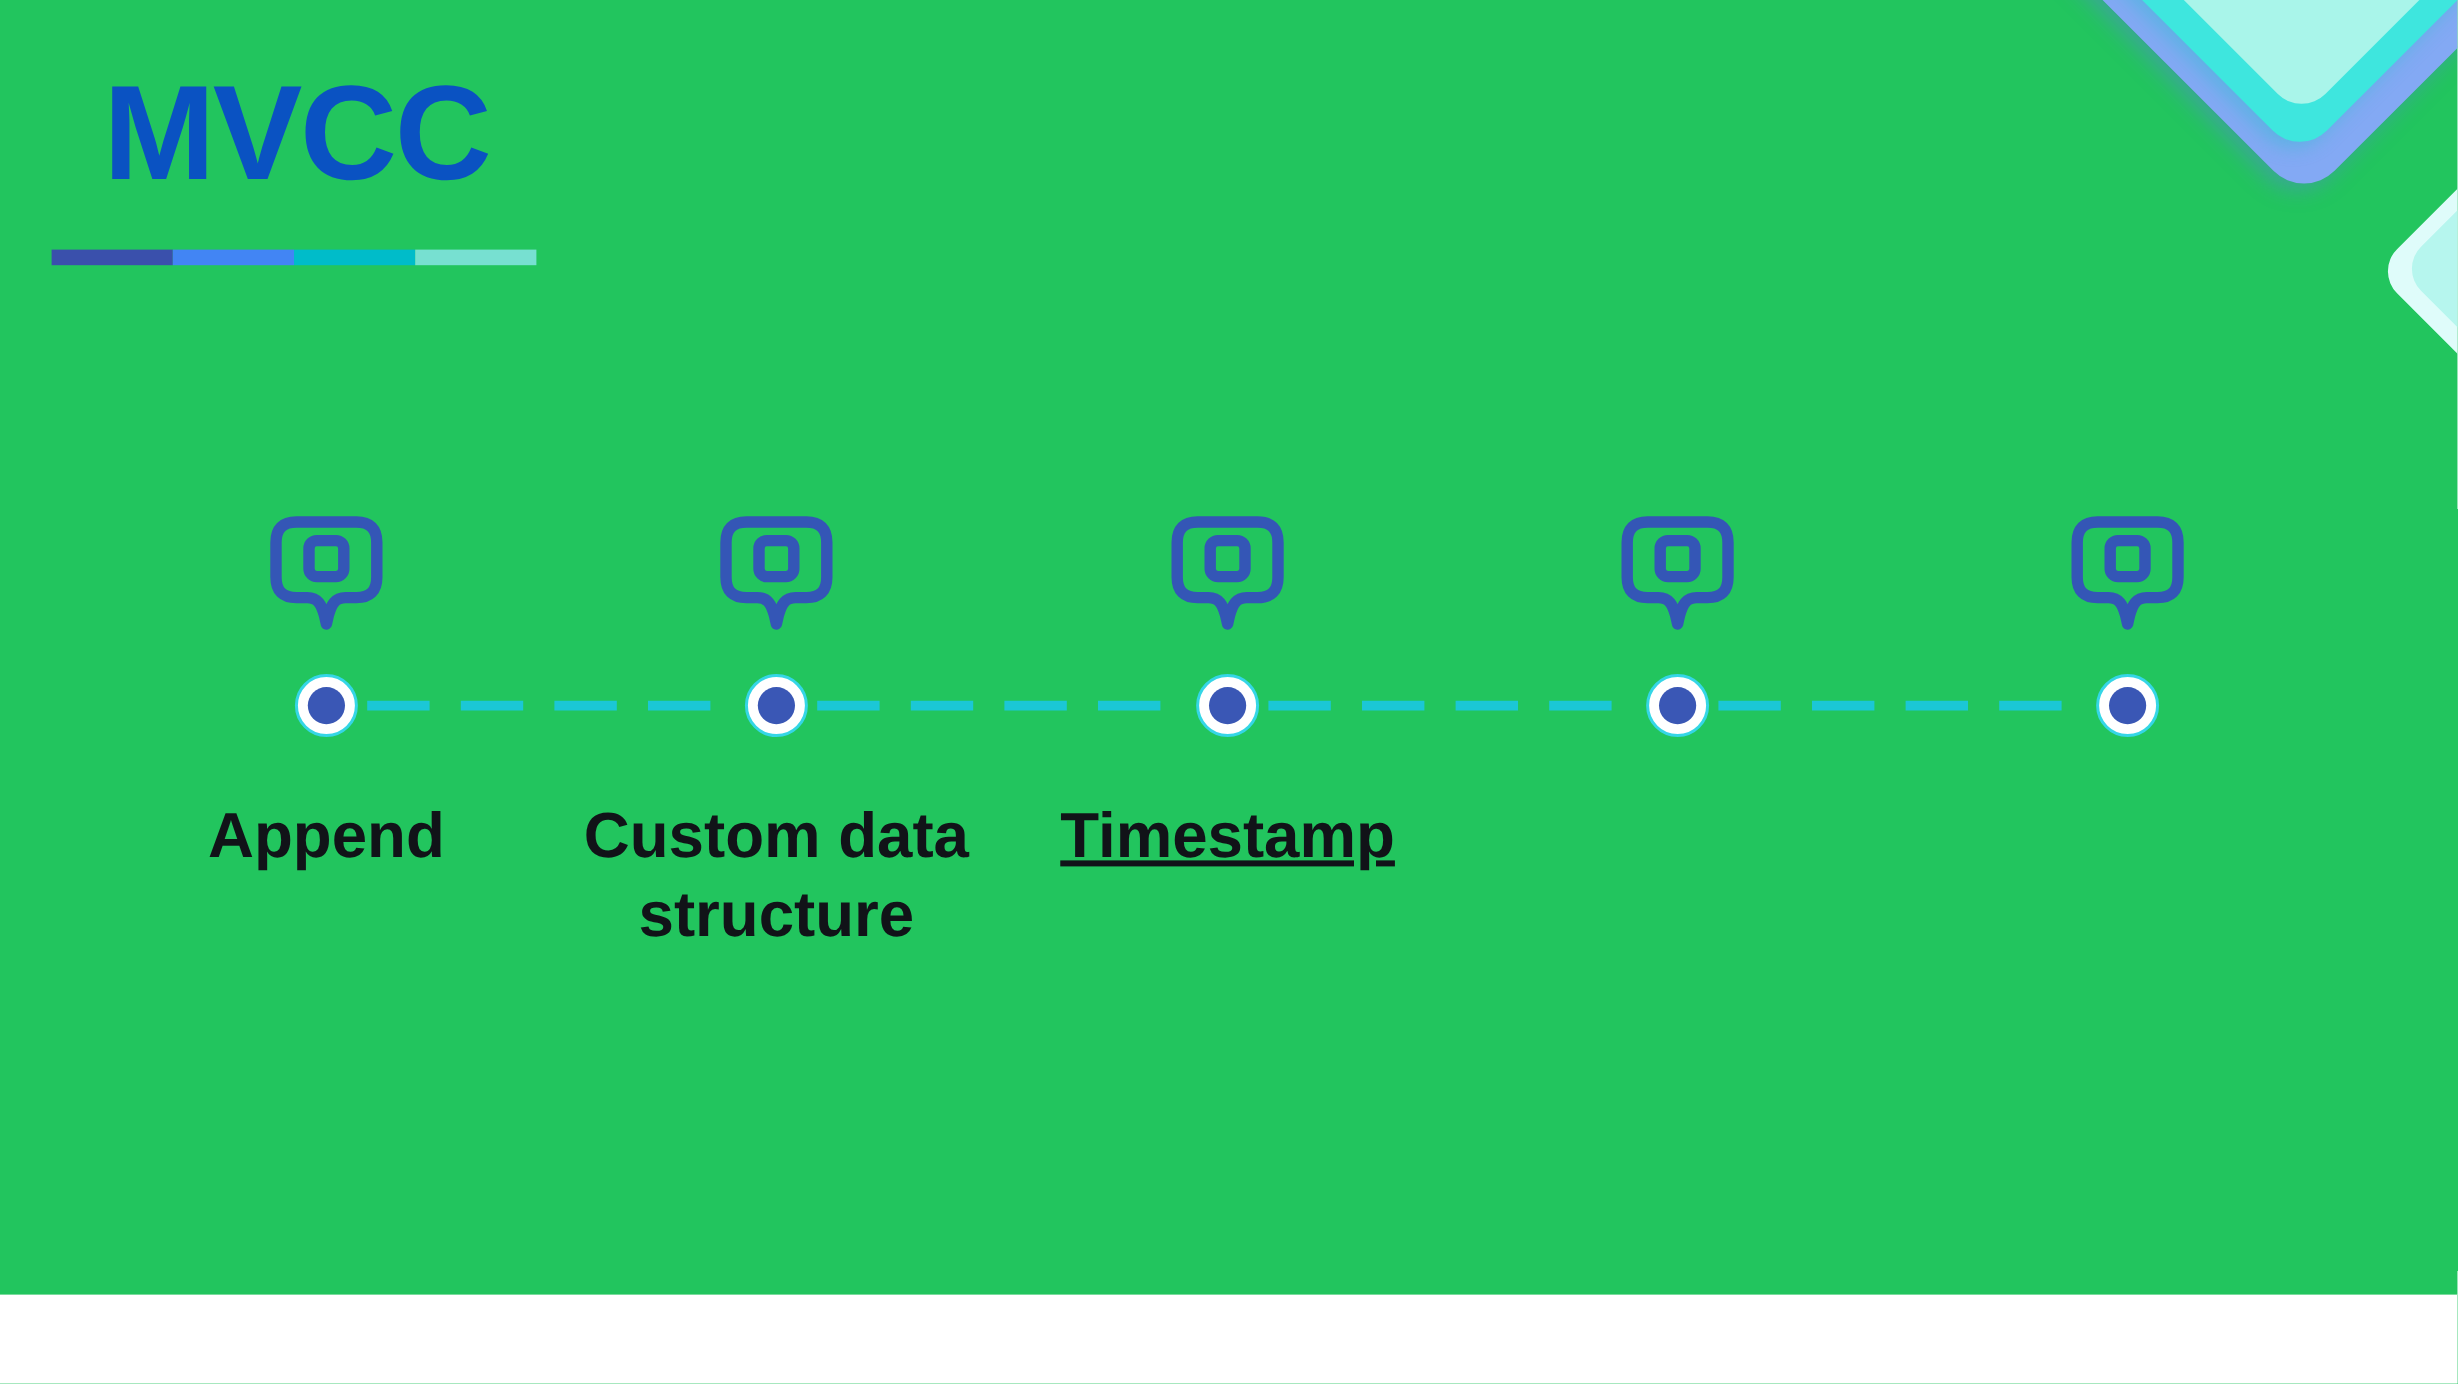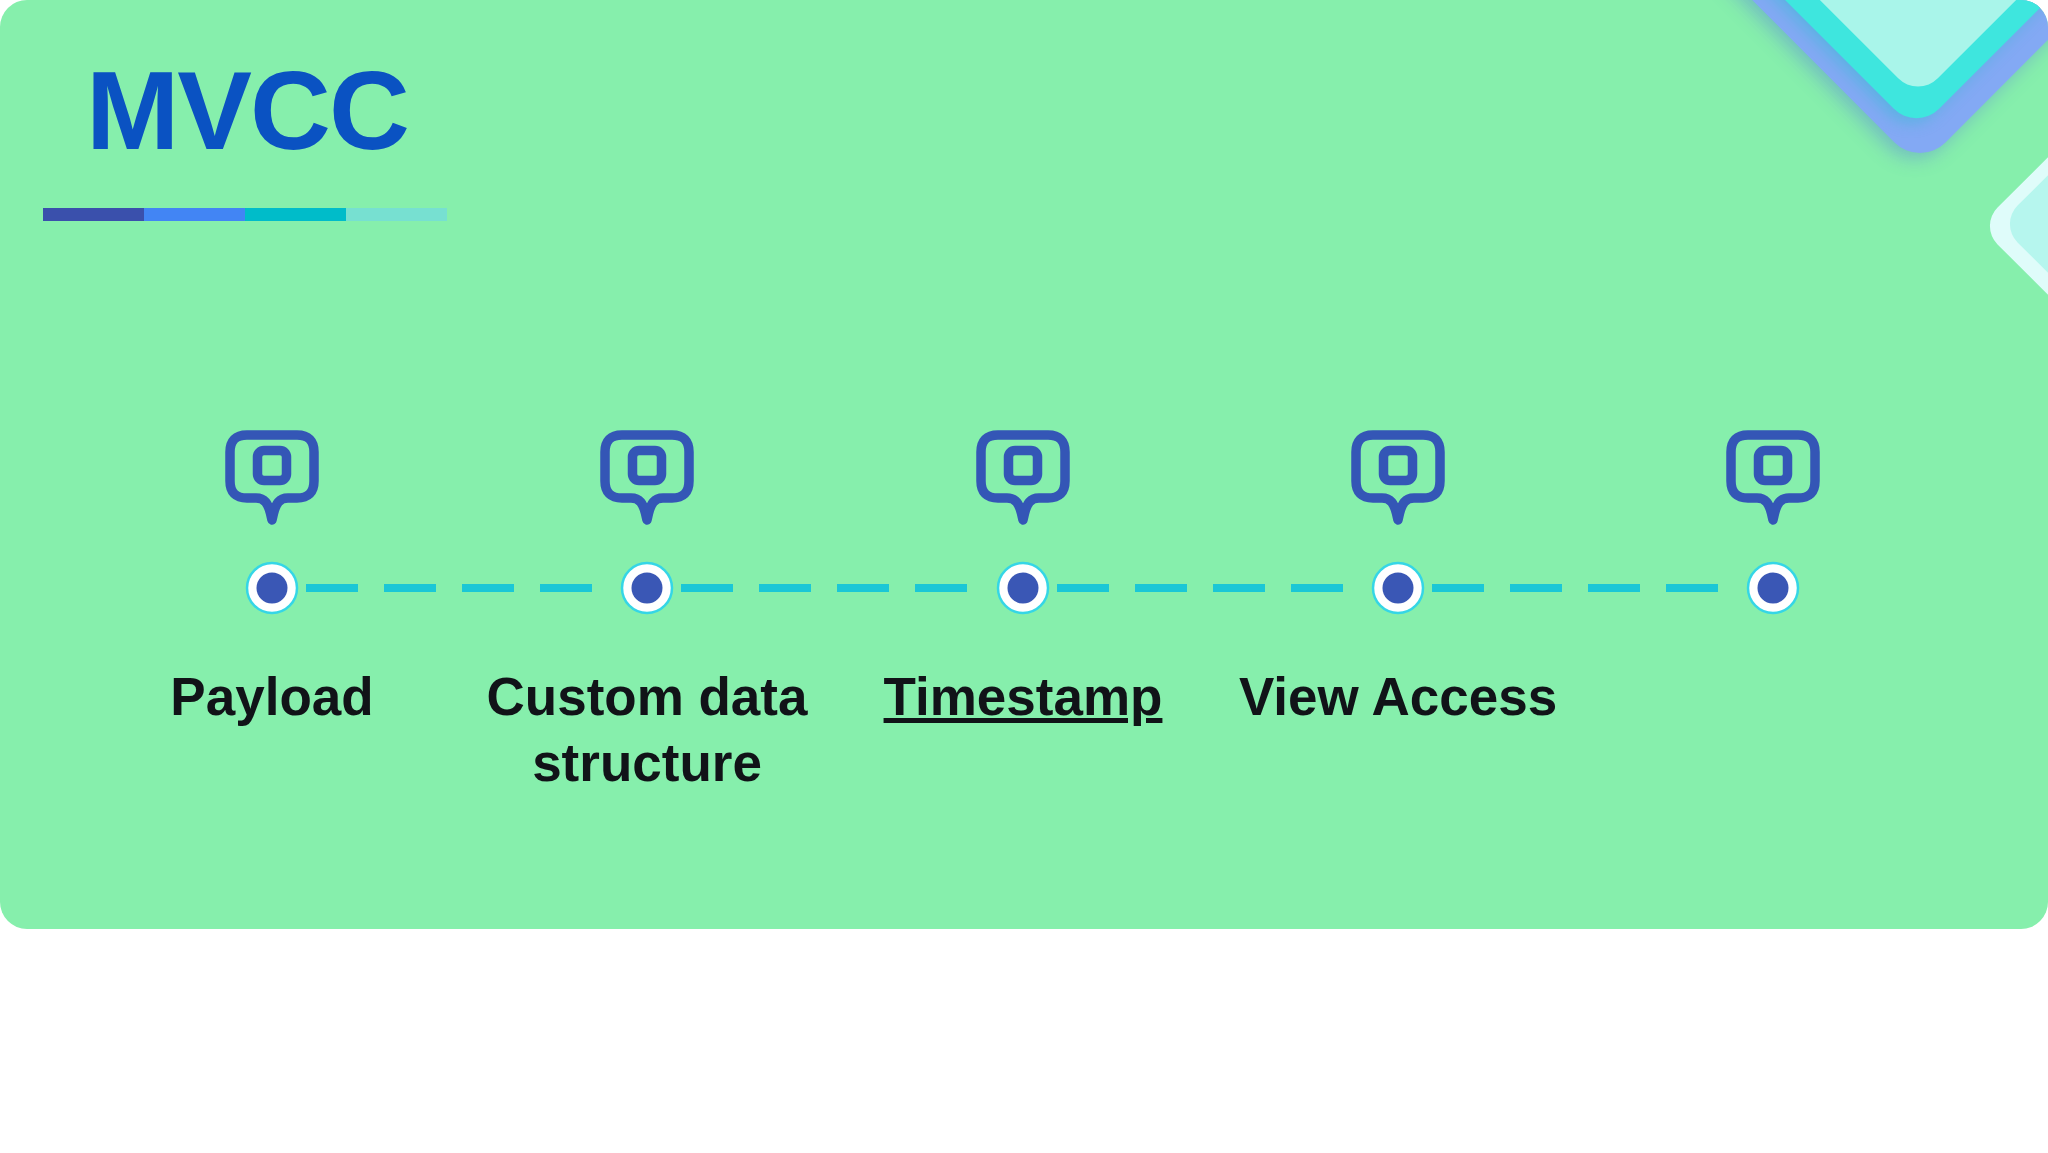--- a/index.html
+++ b/index.html
@@ -4,24 +4,23 @@
 <style>
   html, body {
     margin: 0;
     padding: 0;
     background: #ffffff;
     font-family: "Liberation Sans", sans-serif;
   }
   .slide {
     position: relative;
     width: 2048px;
-    height: 929px;
-    background: #86efac;
+    height: 1079px;
+    background: #22c55e;
     overflow: hidden;
-    border-radius: 27px;
   }
 
   
   .decor {
     position: absolute;
     transform: rotate(45deg);
   }
   .decor-blue {
     width: 400px; height: 400px;
     left: 1720px; top: -315px;
@@ -178,18 +177,17 @@
     <use href="#pin" transform="translate(1351,10)"></use>
     <use href="#pin" transform="translate(1726,10)"></use>
 
     <use href="#node" transform="translate(272,168)"></use>
     <use href="#node" transform="translate(647,168)"></use>
     <use href="#node" transform="translate(1023,168)"></use>
     <use href="#node" transform="translate(1398,168)"></use>
     <use href="#node" transform="translate(1773,168)"></use>
   </svg>
 
-  <div class="tl-label i1">Payload</div>
+  <div class="tl-label i1">Append</div>
   <div class="tl-label i2">Custom data structure</div>
   <div class="tl-label i3">Timestamp</div>
-  <div class="tl-label i4">View Access</div>
 
 </div>
 
 </body></html>

